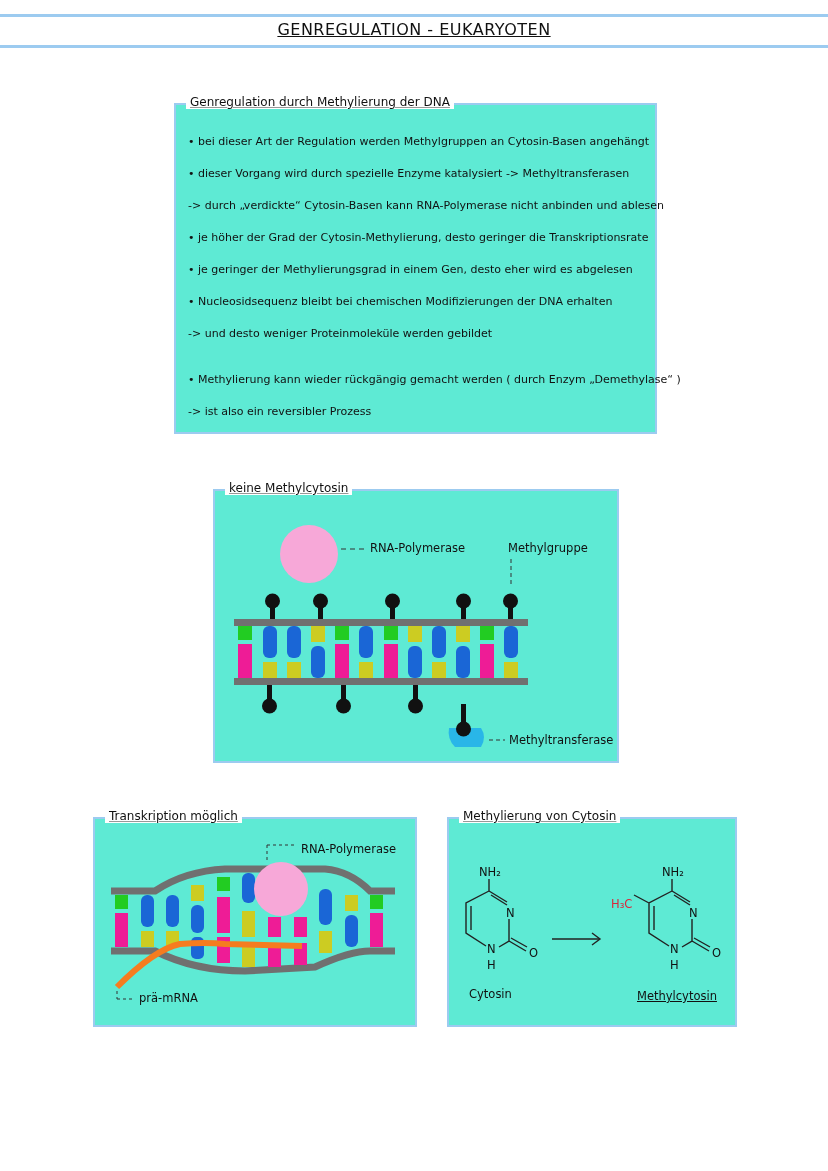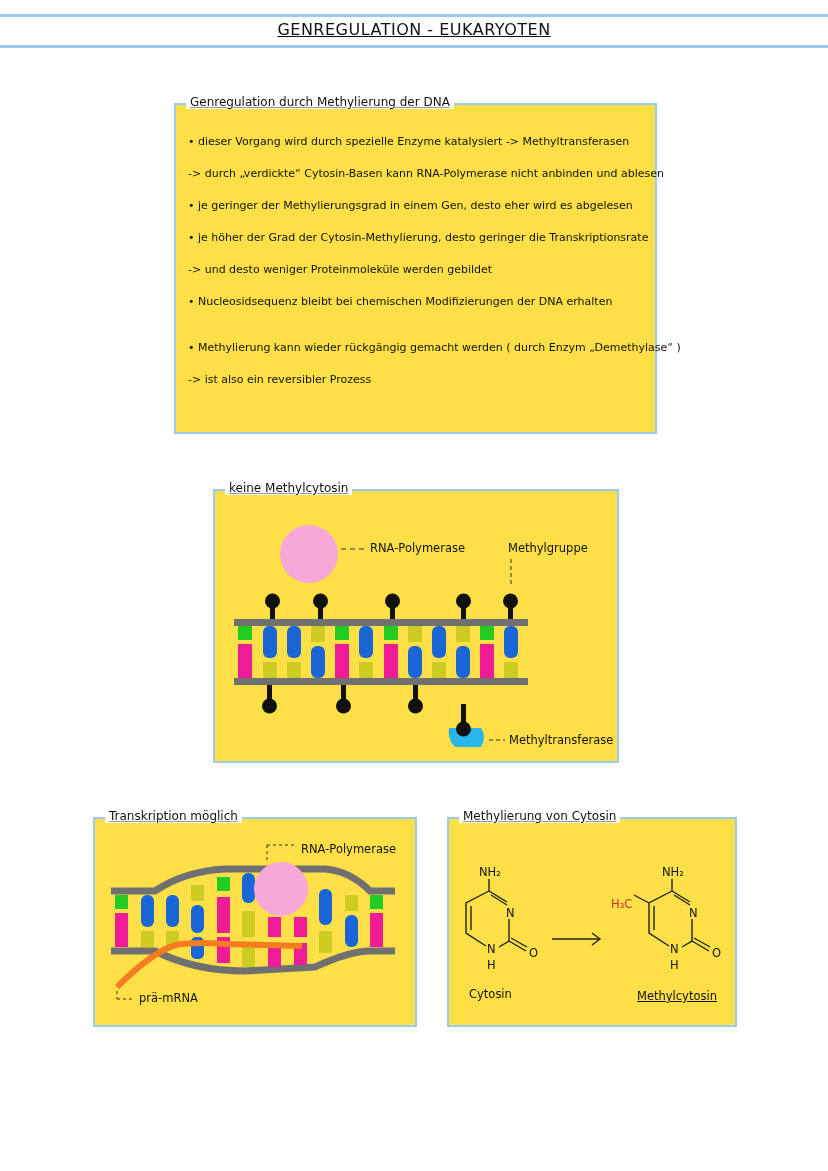--- a/index.html
+++ b/index.html
@@ -1,45 +1,46 @@
 <!DOCTYPE html>
 <html><head>
 <meta charset="utf-8">
 <style>
   html, body { margin:0; padding:0; background:#ffffff; }
   body { width:828px; height:1171px; position:relative; overflow:hidden;
          font-family:"DejaVu Sans", sans-serif; color:#111; }
   .hline { position:absolute; left:0; width:828px; height:3px; background:#9ccbf0; }
   .page-title { position:absolute; left:0; width:828px; top:20px; text-align:center;
                 font-size:16px; letter-spacing:0.5px; color:#111;text-decoration:underline; }
-  .box { position:absolute; border:2.5px solid #9ccbf0; box-sizing:border-box; background:#fde047; }
+  .box { position:absolute; border:2.5px solid #9ccbf0; box-sizing:border-box; background:#5eead4; }
   .box-title { position:absolute; top:-10px; left:10px; background:#fff; padding:0 4px;
                font-size:12px; color:#111; text-decoration:underline; text-decoration-color:#999; }
   .text-box ul { list-style:none; margin:0; padding:0; position:absolute; left:12px; top:30px; }
   .text-box li { font-size:11px; height:32px; line-height:14px; white-space:nowrap; }
   .text-box li.gap { margin-top:14px; }
   .lbl { position:absolute; font-size:11.5px; white-space:nowrap; }
   svg { position:absolute; left:0; top:0; }
 </style>
 </head>
 <body>
 
 <div class="hline" style="top:14px;"></div>
 <div class="page-title">GENREGULATION - EUKARYOTEN</div>
 <div class="hline" style="top:45px;"></div>
 
 <div class="box text-box" style="left:174px; top:103px; width:483px; height:331px;">
   <div class="box-title">Genregulation durch Methylierung der DNA</div>
   <ul>
+    <li>• bei dieser Art der Regulation werden Methylgruppen an Cytosin-Basen angehängt</li>
     <li>• dieser Vorgang wird durch spezielle Enzyme katalysiert -&gt; Methyltransferasen</li>
     <li>-&gt; durch „verdickte“ Cytosin-Basen kann RNA-Polymerase nicht anbinden und ablesen</li>
+    <li>• je höher der Grad der Cytosin-Methylierung, desto geringer die Transkriptionsrate</li>
     <li>• je geringer der Methylierungsgrad in einem Gen, desto eher wird es abgelesen</li>
-    <li>• je höher der Grad der Cytosin-Methylierung, desto geringer die Transkriptionsrate</li>
+    <li>• Nucleosidsequenz bleibt bei chemischen Modifizierungen der DNA erhalten</li>
     <li>-&gt; und desto weniger Proteinmoleküle werden gebildet</li>
-    <li>• Nucleosidsequenz bleibt bei chemischen Modifizierungen der DNA erhalten</li>
     <li class="gap">• Methylierung kann wieder rückgängig gemacht werden ( durch Enzym „Demethylase“ )</li>
     <li>-&gt; ist also ein reversibler Prozess</li>
   </ul>
 </div>
 
 <div class="box" style="left:213px; top:489px; width:406px; height:274px;">
   <div class="box-title">keine Methylcytosin</div>
   <svg width="406" height="274">
     <defs>
       <g id="upG">

